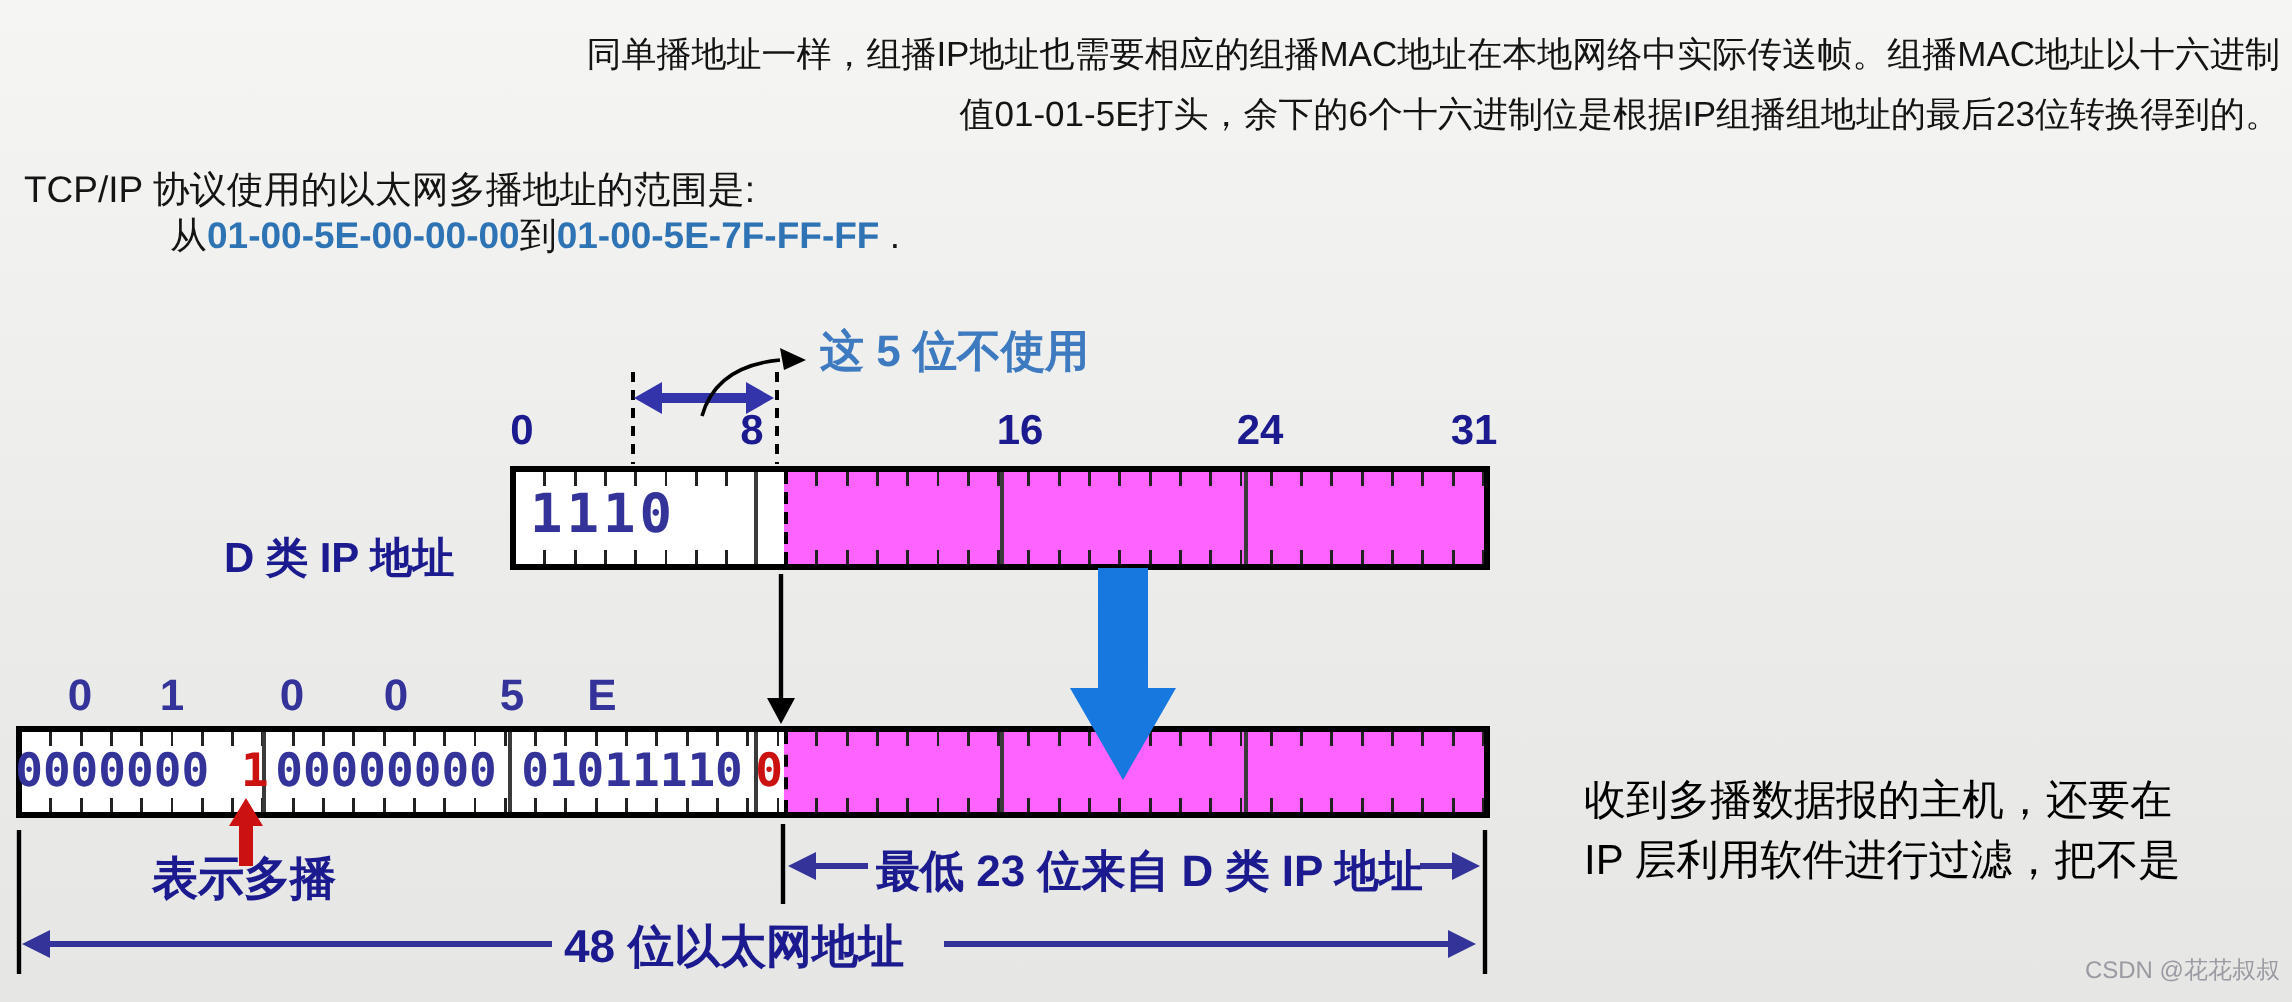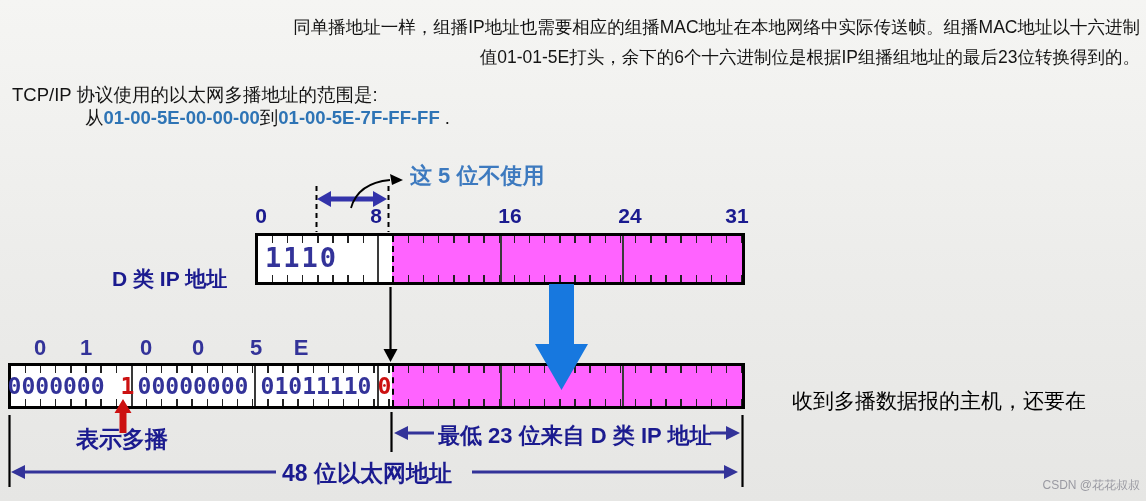--- a/index.html
+++ b/index.html
@@ -101,20 +101,21 @@
   <div class="bin" style="left:244px; width:122px;">01011110</div>
   <div class="bin red" style="left:366px; width:15px;">0</div>
 </div>
 
 <div class="abs flag-label">表示多播</div>
 <div class="abs low23-label">最低 23 位来自 D 类 IP 地址</div>
 <div class="abs addr48-label">48 位以太网地址</div>
 
 <div class="abs side-note">
   <div>收到多播数据报的主机，还要在</div>
+  <div>IP 层利用软件进行过滤，把不是</div>
 </div>
 
 <div class="abs watermark">CSDN @花花叔叔</div>
 
 <svg class="overlay">
 
   <line x1="316.5" y1="186" x2="316.5" y2="232" stroke="#000" stroke-width="2" stroke-dasharray="5,4"></line>
   <line x1="388.5" y1="186" x2="388.5" y2="232" stroke="#000" stroke-width="2" stroke-dasharray="5,4"></line>
 
   <g>

